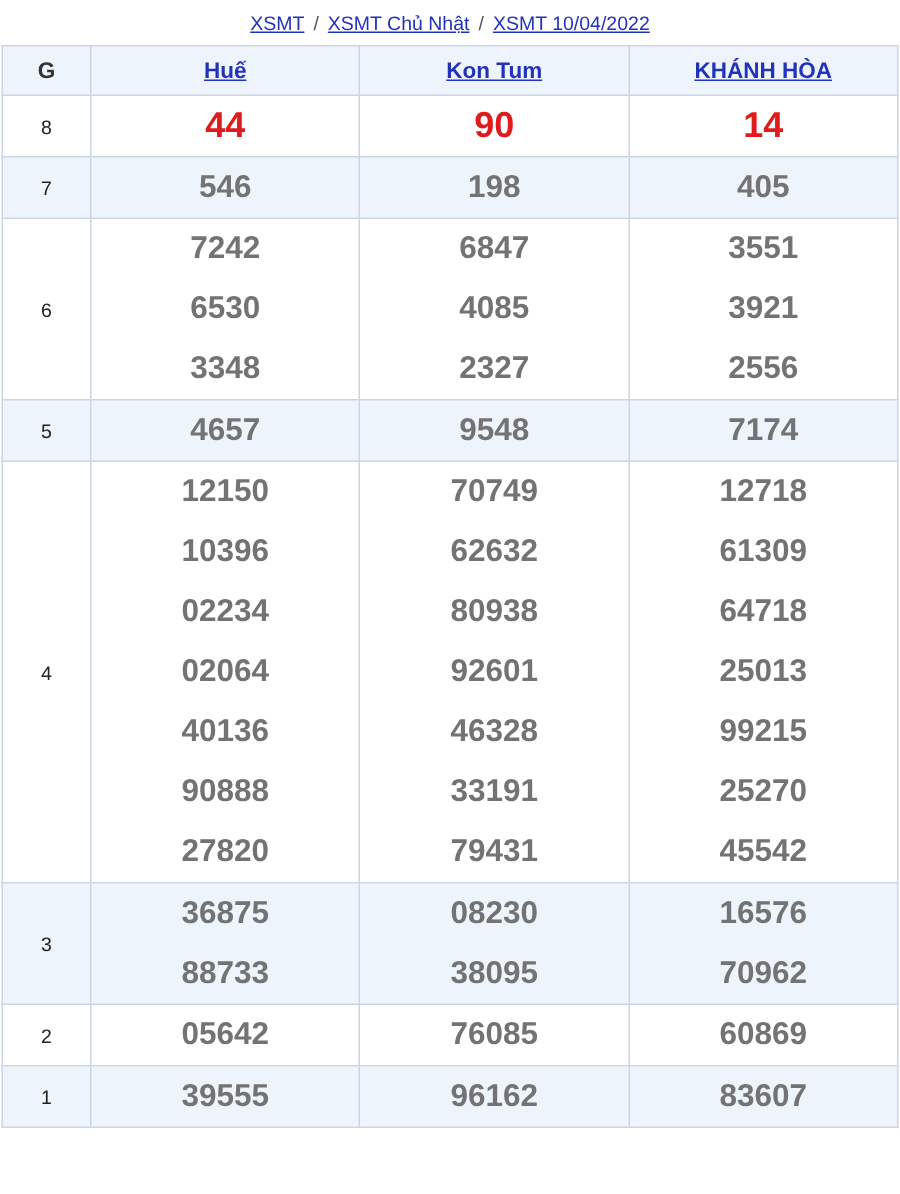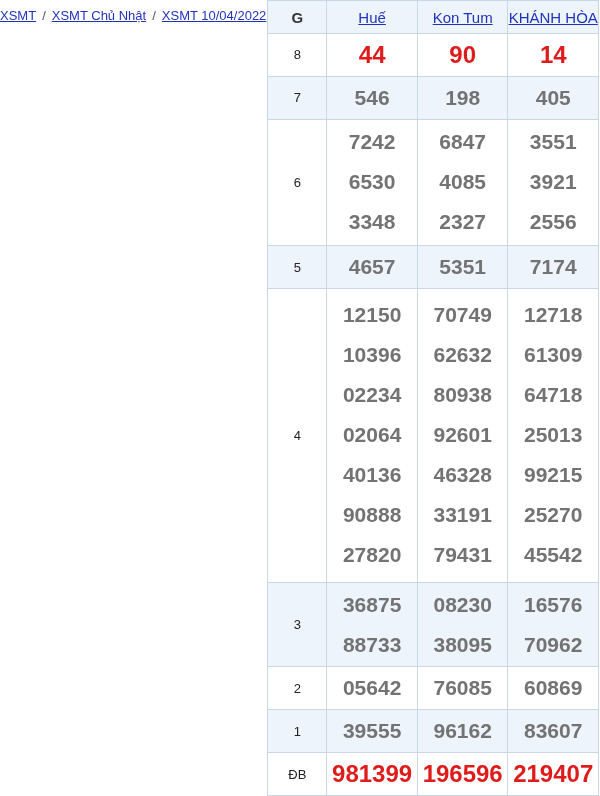--- a/index.html
+++ b/index.html
@@ -11,21 +11,21 @@
     height: 796px;
     background: #ffffff;
     font-family: "Liberation Sans", sans-serif;
     color: #111111;
   }
   .page {
     width: 600px;
     height: 796px;
     box-sizing: border-box;
     display: flex;
-    flex-direction: row;
+    flex-direction: column;
     background: #ffffff;
   }
   
   .breadcrumb {
     height: 30px;
     display: flex;
     align-items: center;
     justify-content: center;
     gap: 6px;
     font-size: 13px;
@@ -51,21 +51,21 @@
   .result-table td {
     border: 1px solid #c9d6e6;
     text-align: center;
     vertical-align: middle;
     padding: 0;
   }
   thead th {
     background: #eef4fb;
     height: 32px;
     font-size: 15px;
-    font-weight: normal;
+    font-weight: bold;
   }
   thead th a {
     color: #2233bb;
     text-decoration: underline;
   }
   thead th.col-g {
     width: 58px;
     color: #333333;
     font-weight: bold;
   }
@@ -168,21 +168,21 @@
             <span class="n">3921</span>
             <span class="n">2556</span>
           </td>
         </tr>
         <tr class="row-alt">
           <td class="prize-label">5</td>
           <td class="numcell">
             <span class="n">4657</span>
           </td>
           <td class="numcell">
-            <span class="n">5351</span>
+            <span class="n">9548</span>
           </td>
           <td class="numcell">
             <span class="n">7174</span>
           </td>
         </tr>
         <tr class="row-plain">
           <td class="prize-label">4</td>
           <td class="numcell">
             <span class="n">12150</span>
             <span class="n">10396</span>
@@ -243,28 +243,16 @@
           <td class="numcell">
             <span class="n">39555</span>
           </td>
           <td class="numcell">
             <span class="n">96162</span>
           </td>
           <td class="numcell">
             <span class="n">83607</span>
           </td>
         </tr>
-        <tr class="row-plain">
-          <td class="prize-label">ĐB</td>
-          <td class="numcell hl-red special">
-            <span class="n">981399</span>
-          </td>
-          <td class="numcell hl-red special">
-            <span class="n">196596</span>
-          </td>
-          <td class="numcell hl-red special">
-            <span class="n">219407</span>
-          </td>
-        </tr>
       </tbody>
   </table>
 
 </div>
 
 </body></html>

